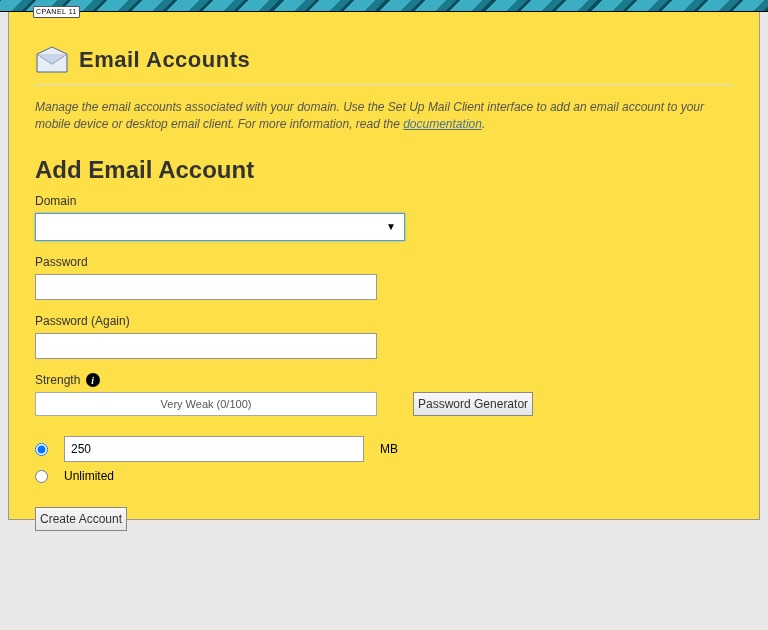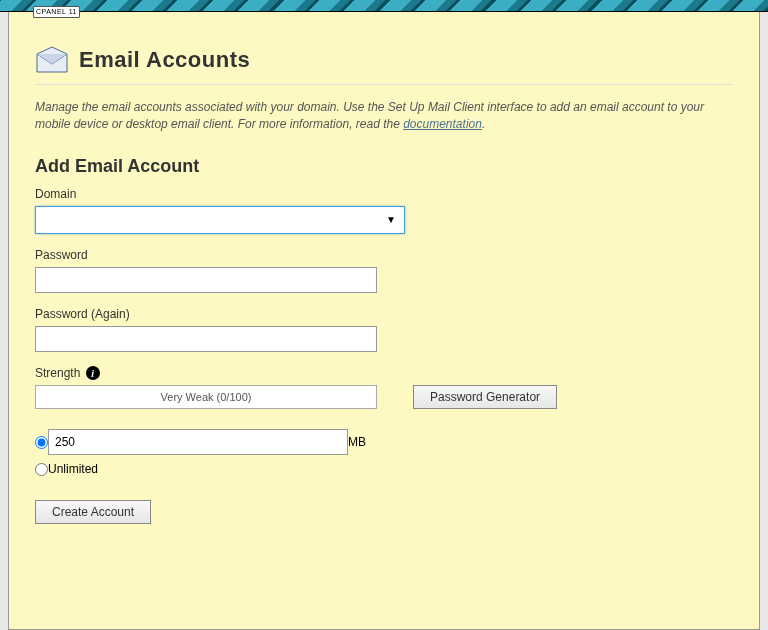--- a/index.html
+++ b/index.html
@@ -10,25 +10,25 @@
       width: 768px;
       height: 630px;
       overflow: hidden;
     }
     .header-pattern {
       height: 12px;
       background: repeating-linear-gradient(-45deg, #0a4d5c 0px, #0a4d5c 3px, #1a7a8c 3px, #1a7a8c 10px, #3baec4 10px, #3baec4 25px);
       border-bottom: 1px solid #000;
     }
     .content-frame {
-      background: #fef9c3;
+      background: #fde047;
       margin: 0 8px;
       border: 1px solid #999;
       border-top: none;
-      height: 618px;
+      height: 508px;
       position: relative;
     }
     .cpanel-badge {
       position: absolute;
       top: -6px;
       left: 24px;
       font-family: "Arial Black", Arial, sans-serif;
       font-size: 7px;
       letter-spacing: 0.5px;
       color: #000;
@@ -67,21 +67,21 @@
       font-size: 12px;
       margin-bottom: 22px;
     }
     .intro a {
       color: #4a7494;
       text-decoration: underline;
       font-style: italic;
     }
     .section-title {
       font-family: "Trebuchet MS", Verdana, sans-serif;
-      font-size: 18px;
+      font-size: 24px;
       font-weight: bold;
       color: #333;
       margin-bottom: 10px;
     }
     .field-row {
       margin-bottom: 14px;
     }
     .field-label {
       display: block;
       font-size: 12px;
@@ -144,37 +144,37 @@
       margin-left: 2px;
     }
     .pw-gen-row {
       display: flex;
       align-items: center;
       gap: 36px;
     }
     .btn {
       background: linear-gradient(#f8f8f8, #e6e6e6);
       border: 1px solid #888;
-      padding: 4px 16px;
+      padding: 4px 4px;
       font-size: 12px;
       font-family: inherit;
       cursor: pointer;
       color: #333;
     }
     .quota-field {
       width: 74px;
       height: 26px;
       border: 1px solid #999;
       padding: 3px 6px;
       font-size: 12px;
     }
     .quota-row {
       display: flex;
       align-items: center;
-      gap: 0;
+      gap: 16px;
       margin-bottom: 7px;
     }
     input[type=radio] {
       margin: 0;
     }
   </style>
 </head>
 <body>
 
 <div class="header-pattern"></div>

